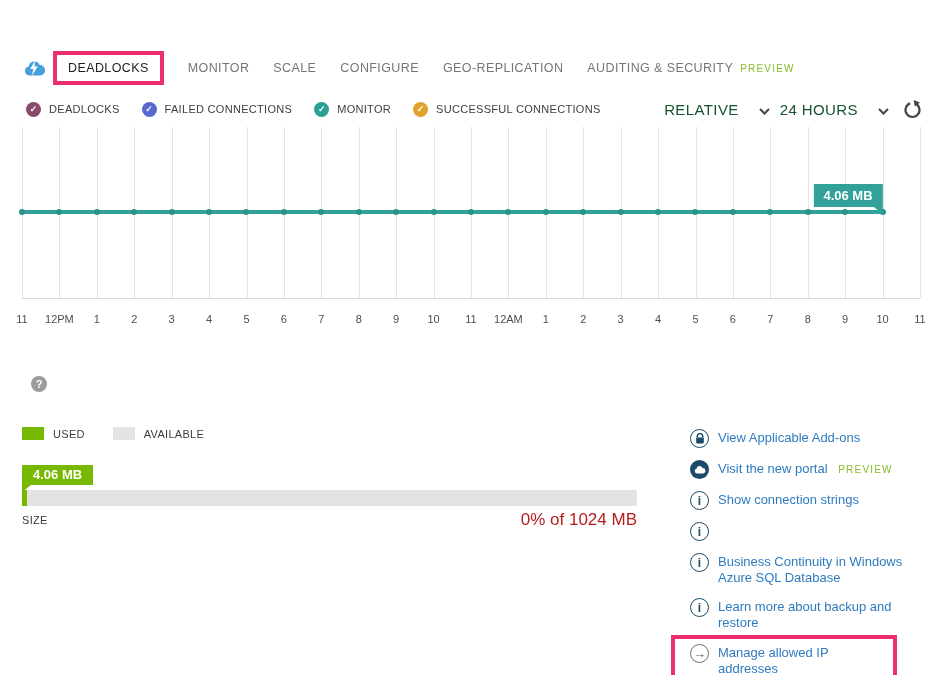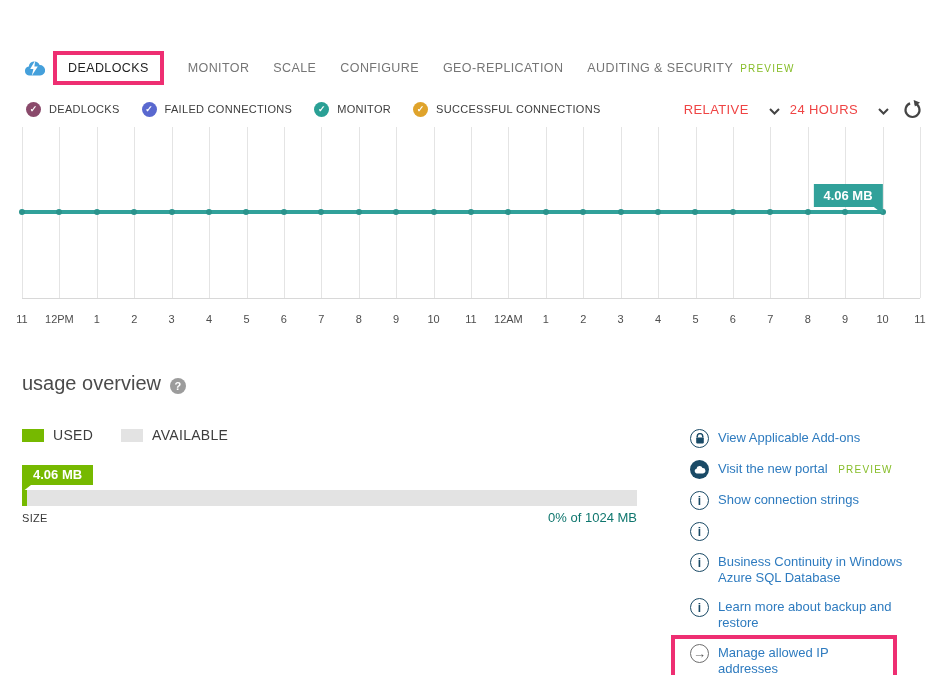--- a/index.html
+++ b/index.html
@@ -17,49 +17,49 @@
   .tab { margin-left:24px; font-size:12.5px; color:#757575; letter-spacing:.4px; text-decoration:none; cursor:pointer; display:flex; align-items:center; }
   .tab:first-of-type { }
   .preview-badge { font-size:10px; font-weight:400; color:var(--preview-green); letter-spacing:1.2px; margin-left:7px; }
 
   
   .metric-row { position:absolute; left:26px; right:18px; top:98px; height:22px; display:flex; align-items:center; }
   .metric { display:flex; align-items:center; margin-right:22px; cursor:pointer; }
   .metric-dot { width:15px; height:15px; border-radius:50%; color:#fff; font-size:9px; line-height:15px; text-align:center; margin-right:8px; font-weight:700; }
   .metric-label { font-size:11px; color:#3d3d3d; letter-spacing:.3px; }
   .controls { margin-left:auto; display:flex; align-items:center; }
-  .ctl-label { font-size:13px; color:#ef4444; letter-spacing:.4px; cursor:pointer; }
+  .ctl-label { font-size:15px; color:#14532d; letter-spacing:.4px; cursor:pointer; }
   .chev { margin:2px 0 0 20px; margin-right:10px; cursor:pointer; }
   .refresh { margin-left:4px; cursor:pointer; display:flex; }
 
   
   .chart-plot { position:absolute; left:22px; top:127px; width:898px; height:172px; border-bottom:1px solid #d8d8d8; }
   .gridline { position:absolute; top:0; bottom:0; width:1px; background:#e4e4e4; }
   .series-line { position:absolute; left:0; top:83px; width:95.8333%; height:4px; border-radius:3px; background:var(--storage-teal); }
   .line-dot { position:absolute; top:-1px; width:6px; height:6px; border-radius:50%; background:#2a938c; margin-left:-3px; }
   .chart-badge { position:absolute; top:57px; left:95.8333%; transform:translateX(-100%); background:var(--storage-teal); color:#fff; font-size:13px; font-weight:700; line-height:23px; padding:0 10px; white-space:nowrap; }
   .chart-badge::after { content:""; position:absolute; right:0; top:100%; border-top:7px solid var(--storage-teal); border-left:9px solid transparent; }
   .x-labels { position:absolute; left:22px; top:313px; width:898px; height:16px; }
   .xtick { position:absolute; transform:translateX(-50%); font-size:11px; color:#4d4d4d; white-space:nowrap; }
 
   
   .usage-title-row { position:absolute; left:22px; top:372px; display:flex; align-items:center; }
   .section-title { font-size:20px; font-weight:300; color:#4b4b4b; }
   .help-icon { width:16px; height:16px; border-radius:50%; background:#9c9c9c; color:#fff; font-size:11px; font-weight:700; line-height:16px; text-align:center; margin-left:9px; margin-top:4px; cursor:pointer; }
   .legend-row { position:absolute; left:22px; top:427px; display:flex; align-items:center; }
   .legend-item { display:flex; align-items:center; margin-right:28px; }
   .swatch { width:22px; height:13px; margin-right:9px; }
-  .legend-label { font-size:14px; color:#3d3d3d; letter-spacing:.3px; }
+  .legend-label { font-size:11px; color:#3d3d3d; letter-spacing:.3px; }
   .usage-badge { position:absolute; left:22px; top:465px; background:var(--used-green); color:#fff; font-size:13px; font-weight:700; line-height:20px; padding:0 11px; }
   .usage-badge::after { content:""; position:absolute; left:0; top:100%; border-top:7px solid var(--used-green); border-right:9px solid transparent; }
   .usage-bar { position:absolute; left:22px; top:490px; width:615px; height:16px; background:#e3e3e3; }
   .usage-bar .used { height:100%; background:var(--used-green); }
   .usage-footer { position:absolute; left:22px; top:510px; width:615px; display:flex; justify-content:space-between; align-items:center; }
   .size-label { font-size:11px; color:#383838; letter-spacing:.3px; }
-  .usage-text { font-size:13px; color:#0f766e;padding-left:28px; }
+  .usage-text { font-size:17px; color:#b91c1c;padding-left:28px; }
 
   
   .qg-title { position:absolute; left:690px; top:372px; }
   .qg-list { position:absolute; left:690px; top:429px; width:246px; }
   .qg-row { display:flex; align-items:flex-start; margin-bottom:12px; }
   .qg-icon { flex:0 0 19px; width:19px; height:19px; border-radius:50%; margin-right:9px; display:flex; align-items:center; justify-content:center; color:var(--icon-navy); }
   .qg-icon.outline { border:1.8px solid var(--icon-navy); font-size:12px; font-weight:700; }
   .qg-icon.filled { background:var(--icon-navy); }
   .qg-icon.gray { border:1.8px solid #6e6e6e; color:#5a5a5a; }
   .qg-link { font-size:13px; line-height:16px; color:var(--link-blue); text-decoration:none; max-width:212px; cursor:pointer; padding-top:1px; }
@@ -207,21 +207,20 @@
       <span class="xtick" style="left: 75%;">5</span>
       <span class="xtick" style="left: 79.1667%;">6</span>
       <span class="xtick" style="left: 83.3333%;">7</span>
       <span class="xtick" style="left: 87.5%;">8</span>
       <span class="xtick" style="left: 91.6667%;">9</span>
       <span class="xtick" style="left: 95.8333%;">10</span>
       <span class="xtick" style="left: 100%;">11</span>
     </div>
 
   <div class="usage-title-row">
-    <span class="section-title">usage overview</span>
     <span class="help-icon">?</span>
   </div>
   <div class="legend-row">
     <span class="legend-item">
       <span class="swatch" style="background: rgb(118, 185, 0);"></span>
       <span class="legend-label">USED</span>
     </span>
     <span class="legend-item">
       <span class="swatch" style="background: rgb(227, 227, 227);"></span>
       <span class="legend-label">AVAILABLE</span>

